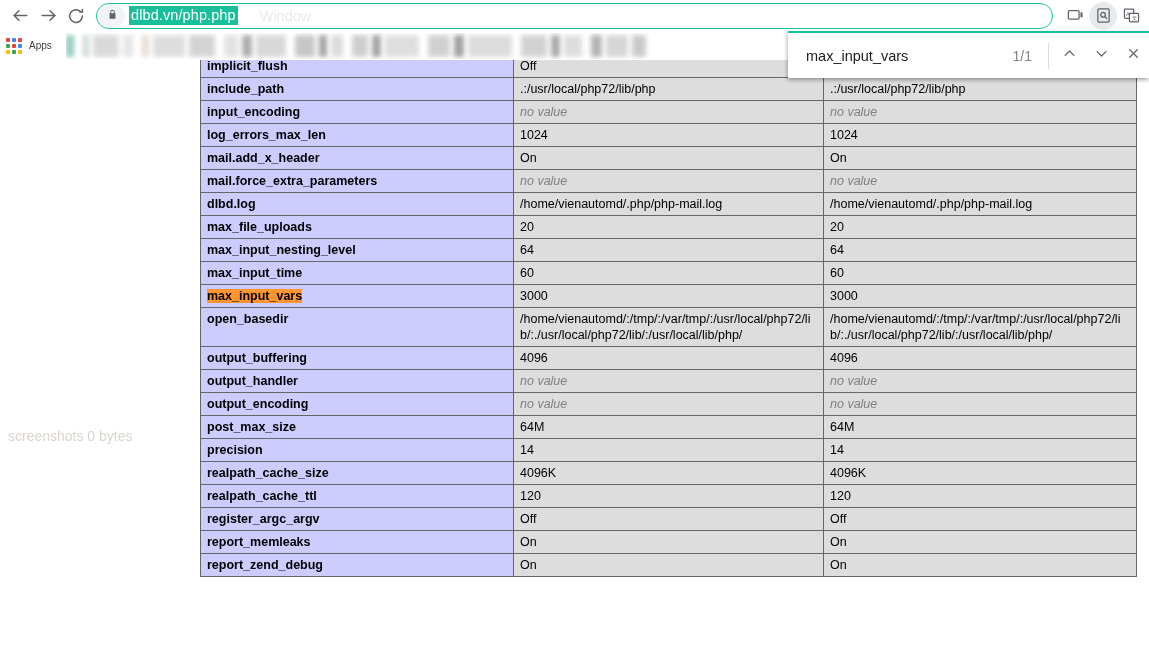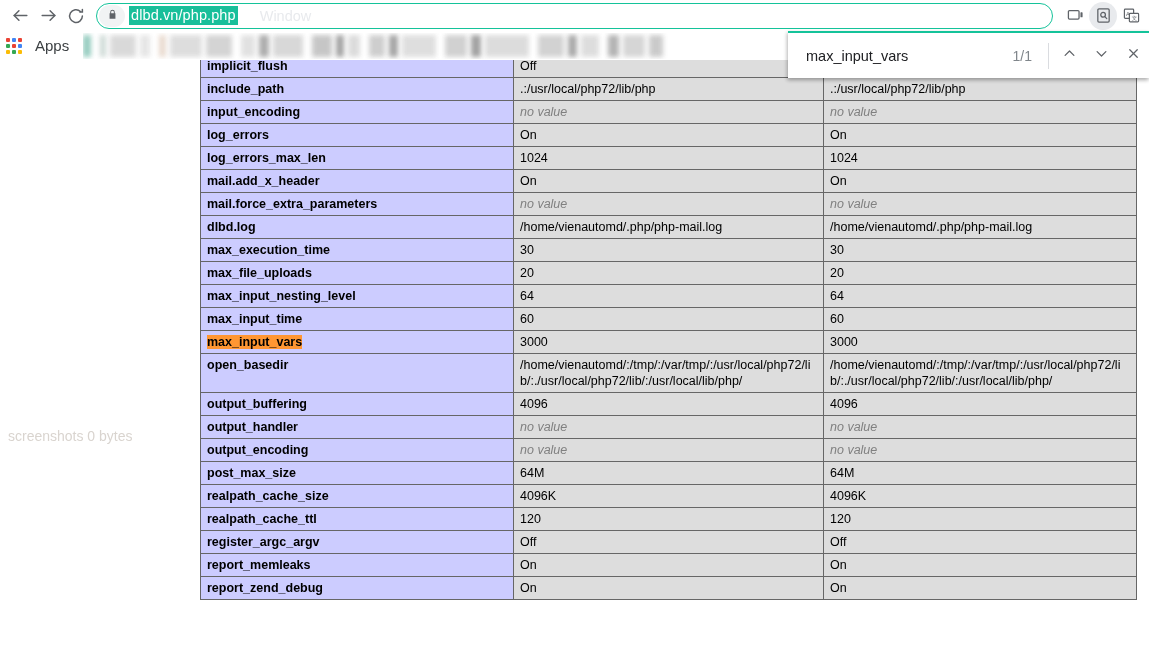--- a/index.html
+++ b/index.html
@@ -92,22 +92,22 @@
     width: 16px; height: 16px;
     margin-left: 6px;
     display: grid;
     grid-template-columns: repeat(3, 4px);
     grid-template-rows: repeat(3, 4px);
     gap: 2px;
     flex: none;
   }
   .apps-grid i { display:block; width:4px; height:4px; border-radius:1px; }
   .apps-label {
-    margin-left: 13px;
-    font-size: 15px;
+    margin-left: 7px;
+    font-size: 10px;
     color: #3c4043;
     flex: none;
   }
   .bm-blurs {
     display: flex; align-items: center;
     margin-left: 14px;
     height: 26px;
     gap: 0px;
     flex: 1;
     overflow: hidden;
@@ -239,50 +239,40 @@
           <td class="k">include_path</td>
           <td class="v">.:/usr/local/php72/lib/php</td>
           <td class="v last">.:/usr/local/php72/lib/php</td>
         </tr>
         <tr>
           <td class="k">input_encoding</td>
           <td class="v"><i class="novalue">no value</i></td>
           <td class="v last"><i class="novalue">no value</i></td>
         </tr>
         <tr>
-          <td class="k">log_errors</td>
-          <td class="v">On</td>
-          <td class="v last">On</td>
-        </tr>
-        <tr>
           <td class="k">log_errors_max_len</td>
           <td class="v">1024</td>
           <td class="v last">1024</td>
         </tr>
         <tr>
           <td class="k">mail.add_x_header</td>
           <td class="v">On</td>
           <td class="v last">On</td>
         </tr>
         <tr>
           <td class="k">mail.force_extra_parameters</td>
           <td class="v"><i class="novalue">no value</i></td>
           <td class="v last"><i class="novalue">no value</i></td>
         </tr>
         <tr>
           <td class="k">dlbd.log</td>
           <td class="v">/home/vienautomd/.php/php-mail.log</td>
           <td class="v last">/home/vienautomd/.php/php-mail.log</td>
         </tr>
         <tr>
-          <td class="k">max_execution_time</td>
-          <td class="v">30</td>
-          <td class="v last">30</td>
-        </tr>
-        <tr>
           <td class="k">max_file_uploads</td>
           <td class="v">20</td>
           <td class="v last">20</td>
         </tr>
         <tr>
           <td class="k">max_input_nesting_level</td>
           <td class="v">64</td>
           <td class="v last">64</td>
         </tr>
         <tr>
@@ -312,20 +302,25 @@
         </tr>
         <tr>
           <td class="k">output_encoding</td>
           <td class="v"><i class="novalue">no value</i></td>
           <td class="v last"><i class="novalue">no value</i></td>
         </tr>
         <tr>
           <td class="k">post_max_size</td>
           <td class="v">64M</td>
           <td class="v last">64M</td>
+        </tr>
+        <tr>
+          <td class="k">precision</td>
+          <td class="v">14</td>
+          <td class="v last">14</td>
         </tr>
         <tr>
           <td class="k">realpath_cache_size</td>
           <td class="v">4096K</td>
           <td class="v last">4096K</td>
         </tr>
         <tr>
           <td class="k">realpath_cache_ttl</td>
           <td class="v">120</td>
           <td class="v last">120</td>

